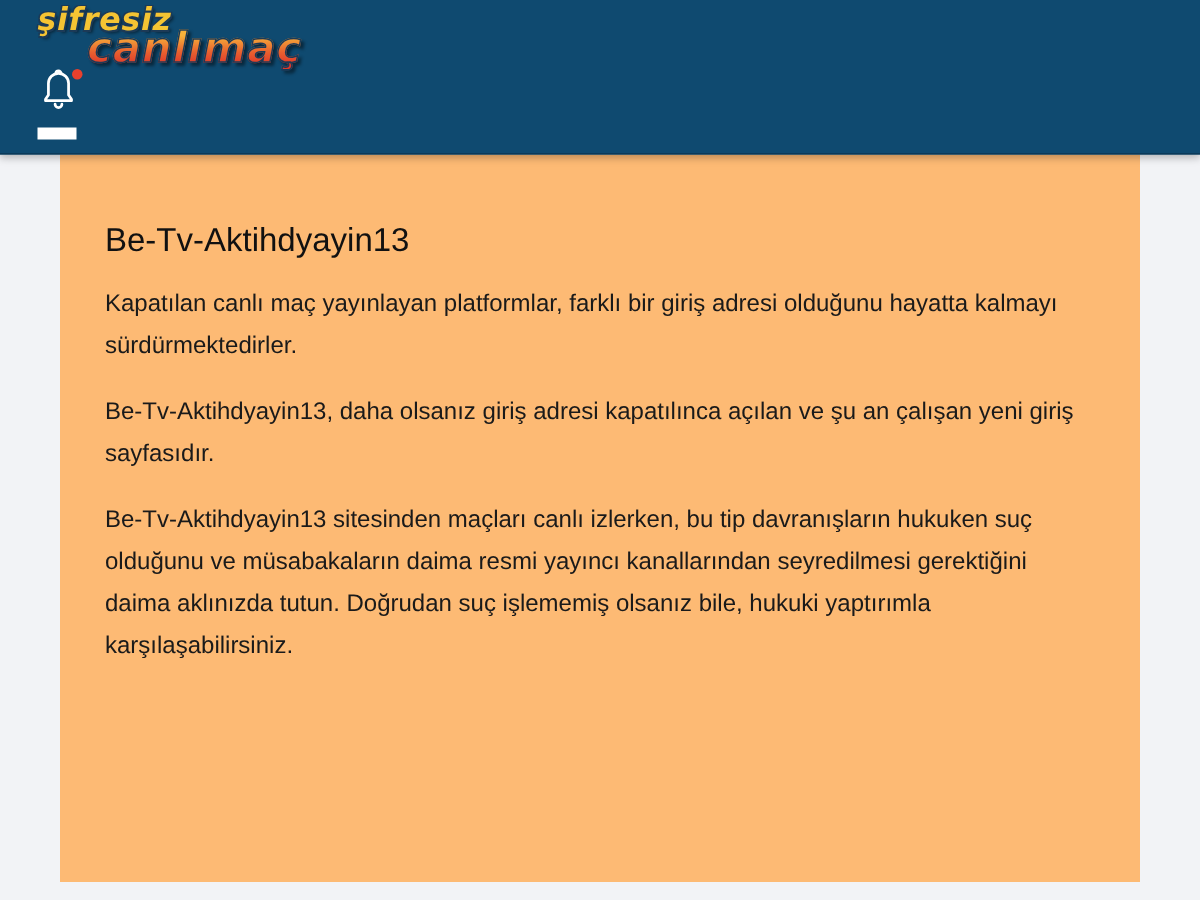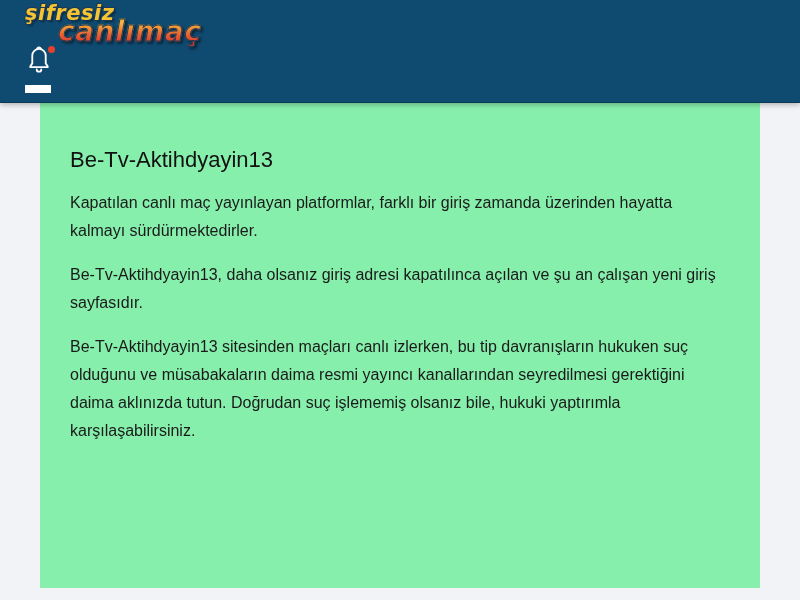--- a/index.html
+++ b/index.html
@@ -95,21 +95,21 @@
     padding: 0;
   }
 
   
   .content-card {
     position: absolute;
     top: 103px;
     left: 40px;
     width: 720px;
     bottom: 12px;
-    background: #86efac;
+    background: #fdba74;
     padding: 40px 30px 0 30px;
     overflow: hidden;
   }
   .article-title {
     font-size: 22px;
     font-weight: 400;
     color: #111111;
     line-height: 33px;
     margin: 0 0 13px 0;
   }
@@ -139,17 +139,17 @@
     </span>
     <span class="notif-badge"></span>
   </button>
 
   <button class="menu-toggle"></button>
 </header>
 
 <main class="content-card">
   <article>
     <h1 class="article-title">Be-Tv-Aktihdyayin13</h1>
-    <p class="article-paragraph">Kapatılan canlı maç yayınlayan platformlar, farklı bir giriş zamanda üzerinden hayatta kalmayı sürdürmektedirler.</p>
+    <p class="article-paragraph">Kapatılan canlı maç yayınlayan platformlar, farklı bir giriş adresi olduğunu hayatta kalmayı sürdürmektedirler.</p>
     <p class="article-paragraph">Be-Tv-Aktihdyayin13, daha olsanız giriş adresi kapatılınca açılan ve şu an çalışan yeni giriş sayfasıdır.</p>
     <p class="article-paragraph">Be-Tv-Aktihdyayin13 sitesinden maçları canlı izlerken, bu tip davranışların hukuken suç olduğunu ve müsabakaların daima resmi yayıncı kanallarından seyredilmesi gerektiğini daima aklınızda tutun. Doğrudan suç işlememiş olsanız bile, hukuki yaptırımla karşılaşabilirsiniz.</p>
   </article>
 </main>
 
 </body></html>

